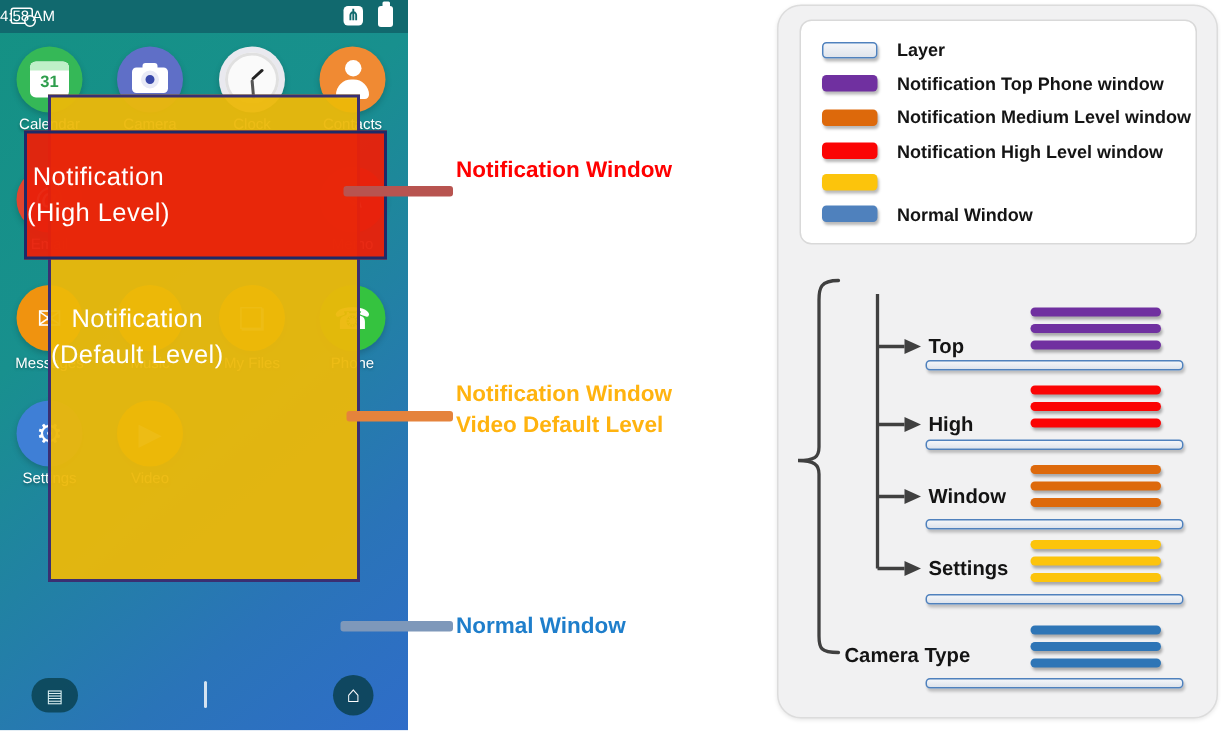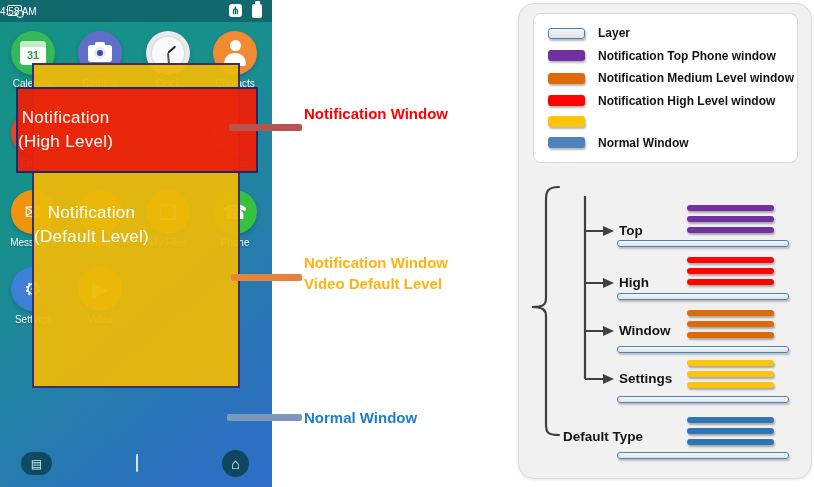--- a/index.html
+++ b/index.html
@@ -303,21 +303,21 @@
     <div class="layerbar" style="top:342px"></div>
 
     <div class="tree-label" style="left:100px;top:367px">Settings</div>
     <div class="bar-group" style="top:356px">
       <div class="bar" style="background-color: rgb(252, 196, 12);"></div>
       <div class="bar" style="background-color: rgb(252, 196, 12);"></div>
       <div class="bar" style="background-color: rgb(252, 196, 12);"></div>
     </div>
     <div class="layerbar" style="top:392px"></div>
 
-    <div class="tree-label" style="left:44px;top:425px">Default Type</div>
+    <div class="tree-label" style="left:44px;top:425px">Camera Type</div>
     <div class="bar-group" style="top:413px">
       <div class="bar" style="background-color: rgb(46, 117, 182);"></div>
       <div class="bar" style="background-color: rgb(46, 117, 182);"></div>
       <div class="bar" style="background-color: rgb(46, 117, 182);"></div>
     </div>
     <div class="layerbar" style="top:448px"></div>
 
   </div>
 </div>
 

